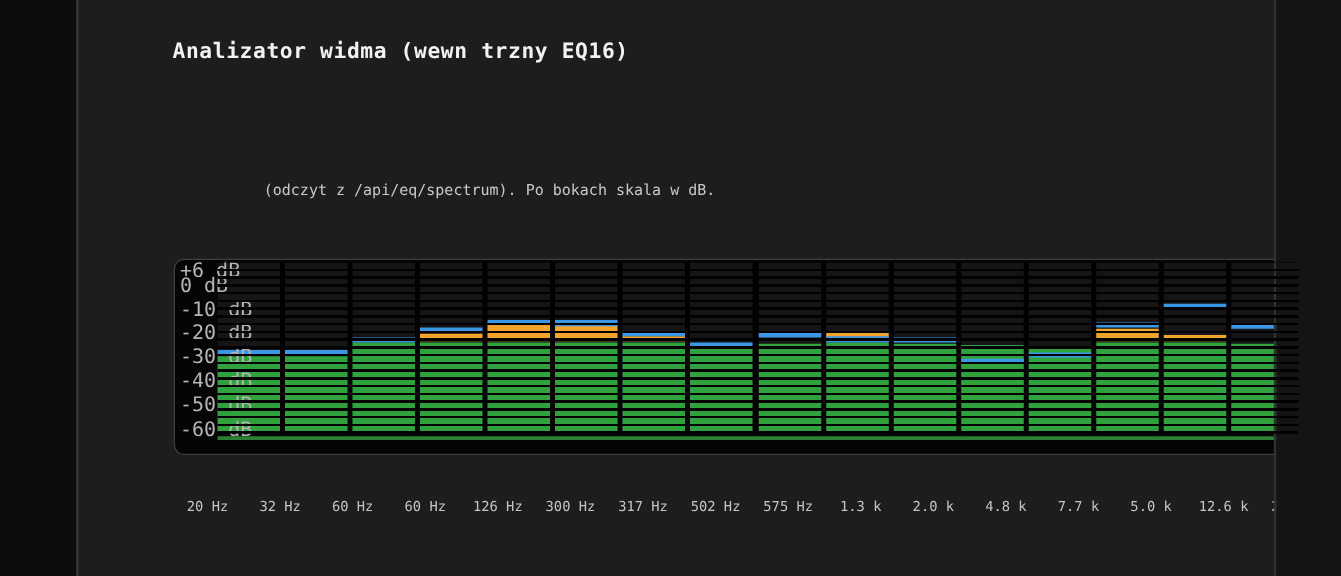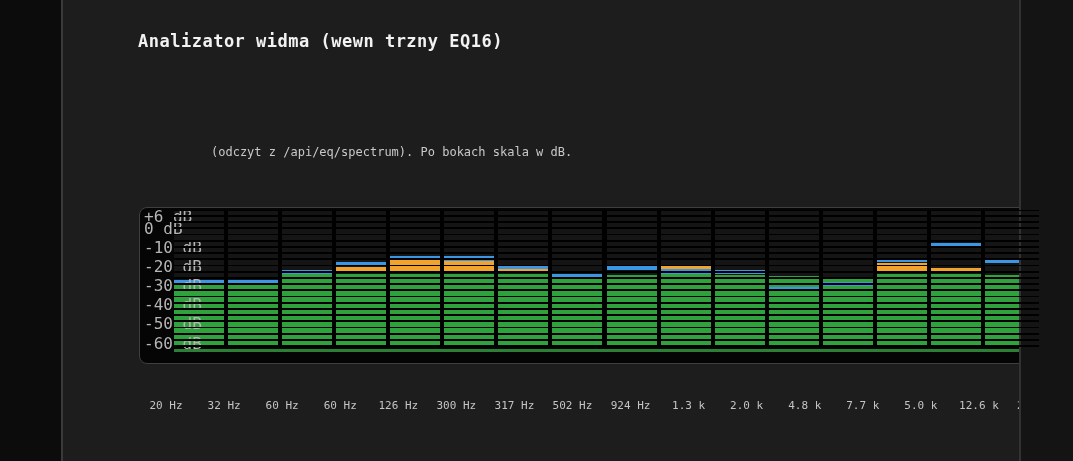--- a/index.html
+++ b/index.html
@@ -150,21 +150,21 @@
 
     <div class="freq-row" id="freq-row">
         <div class="freq-label">20 Hz</div>
         <div class="freq-label">32 Hz</div>
         <div class="freq-label">60 Hz</div>
         <div class="freq-label">60 Hz</div>
         <div class="freq-label">126 Hz</div>
         <div class="freq-label">300 Hz</div>
         <div class="freq-label">317 Hz</div>
         <div class="freq-label">502 Hz</div>
-        <div class="freq-label">924 Hz</div>
+        <div class="freq-label">575 Hz</div>
         <div class="freq-label">1.3 k</div>
         <div class="freq-label">2.0 k</div>
         <div class="freq-label">4.8 k</div>
         <div class="freq-label">7.7 k</div>
         <div class="freq-label">5.0 k</div>
         <div class="freq-label">12.6 k</div>
         <div class="freq-label">20.0 k</div>
       </div>
   </div>
 

